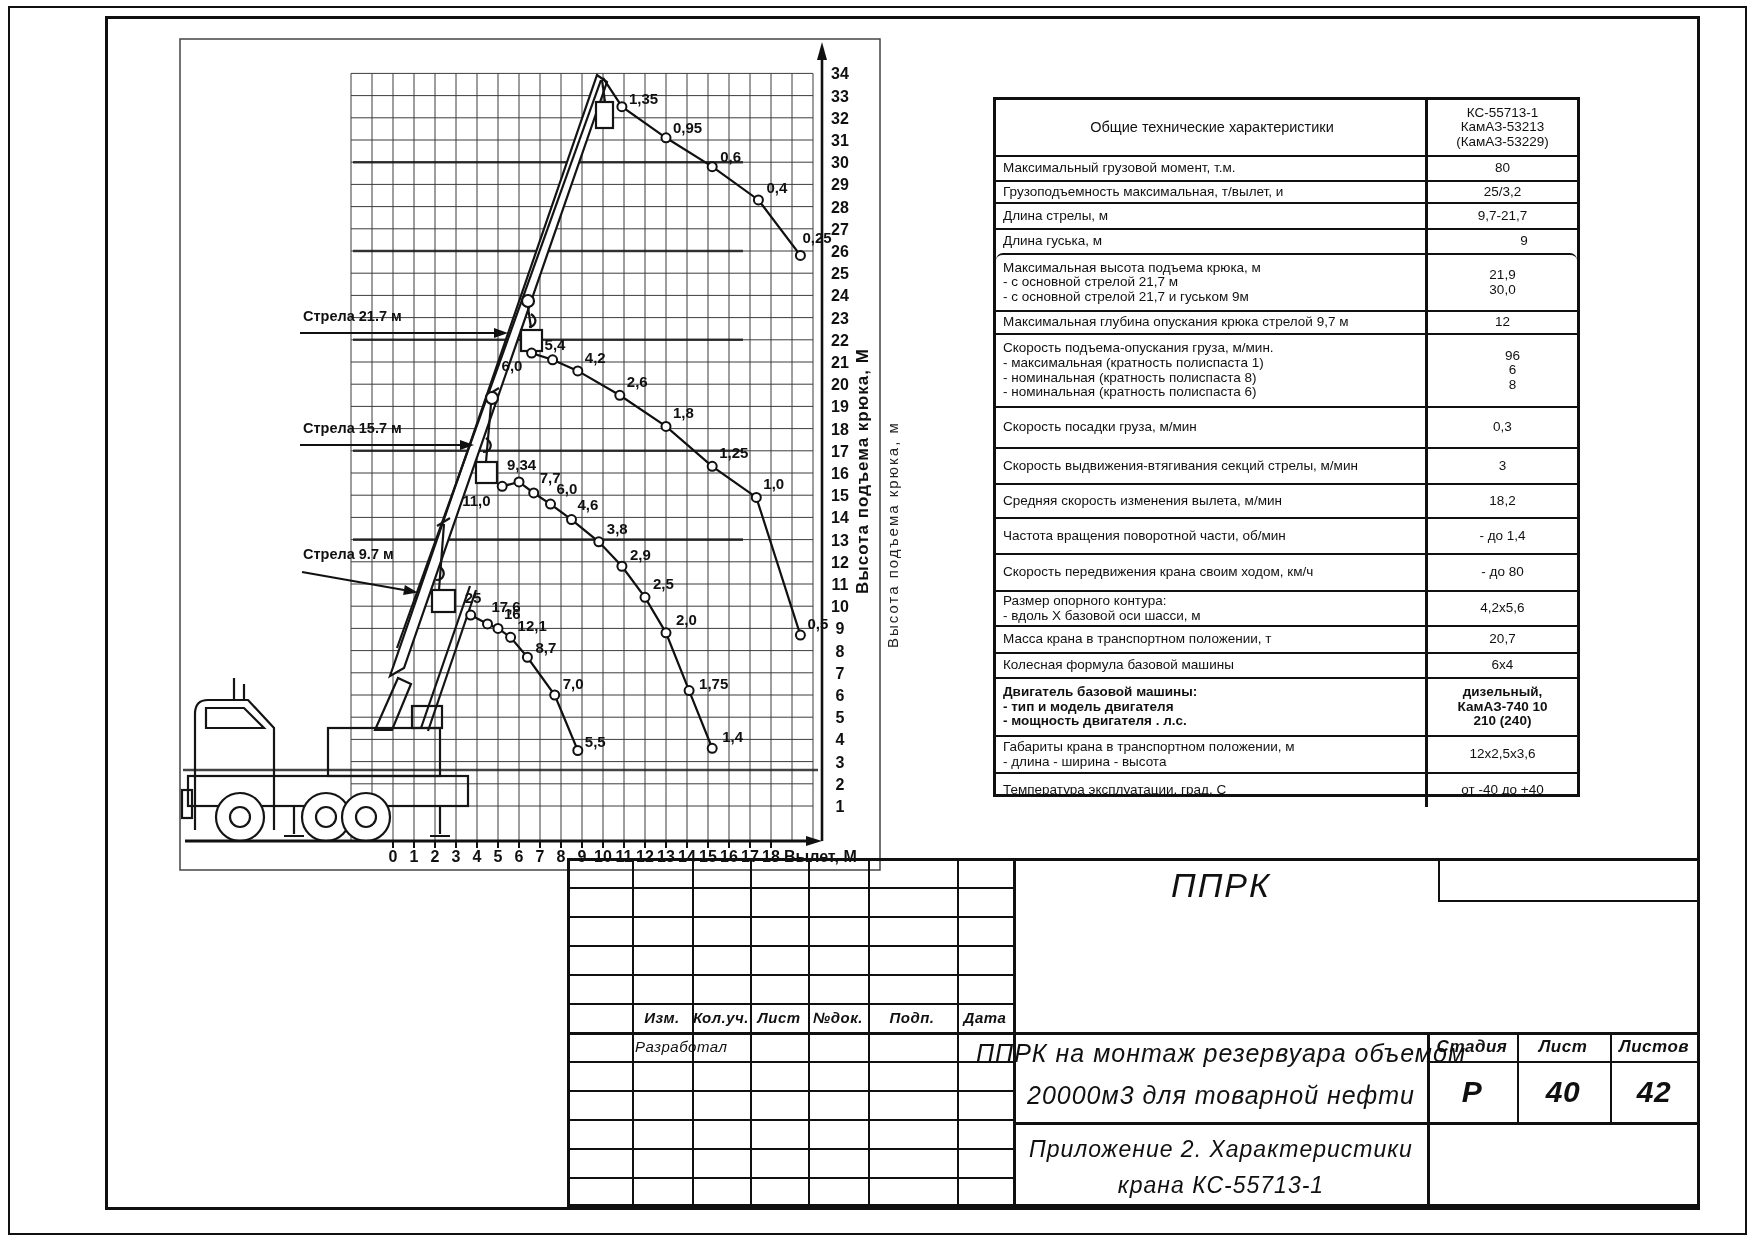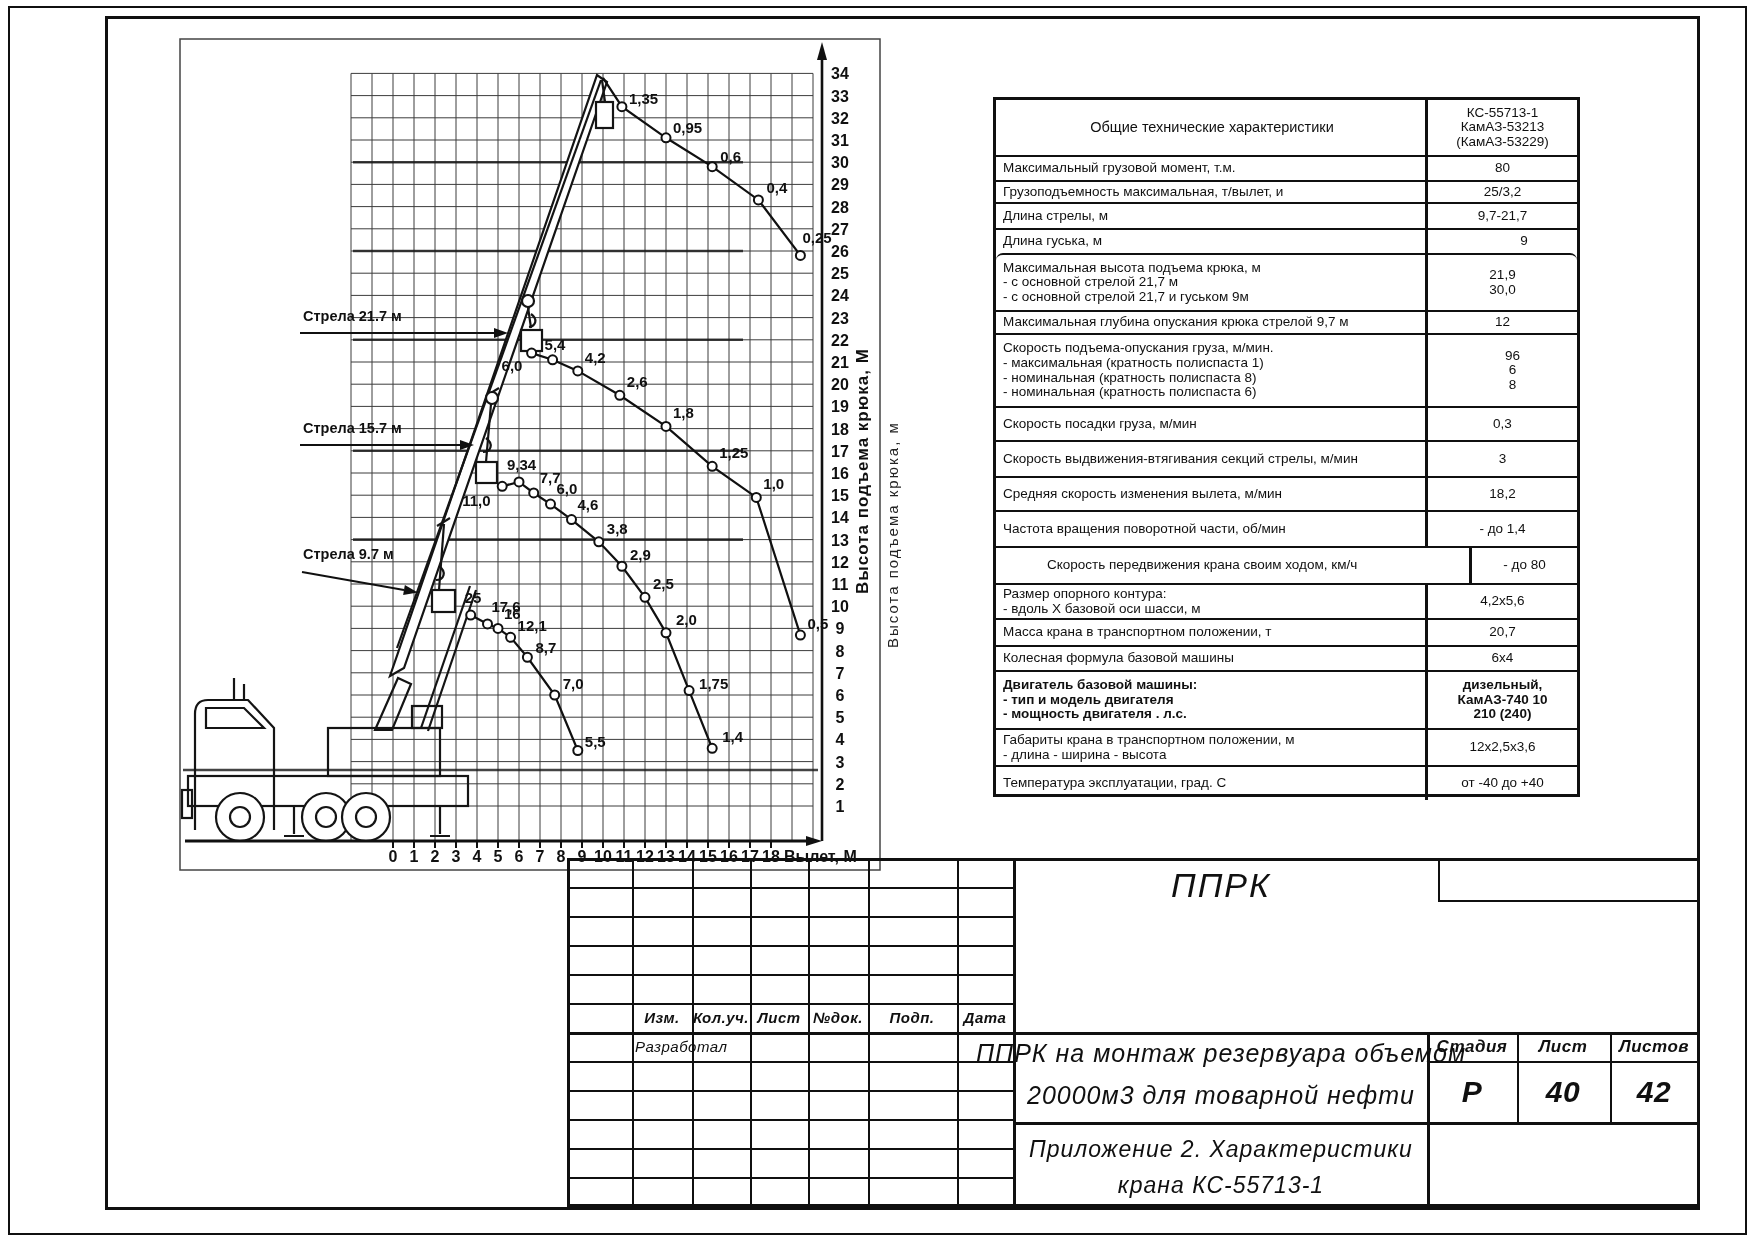--- a/index.html
+++ b/index.html
@@ -358,37 +358,37 @@
         </div>
         <div class="t-row" style="height: 73px; border-top: 2px solid rgb(16, 16, 16); gap: 20px;">
           <div class="t-label">Скорость подъема-опускания груза, м/мин.
 - максимальная (кратность полиспаста 1)
 - номинальная (кратность полиспаста 8)
 - номинальная (кратность полиспаста 6)</div>
           <div class="t-value">96
 6
 8</div>
         </div>
-        <div class="t-row" style="height: 34px; border-top: 2px solid rgb(16, 16, 16);">
+        <div class="t-row" style="height: 41px; border-top: 2px solid rgb(16, 16, 16);">
           <div class="t-label">Скорость посадки груза, м/мин</div>
           <div class="t-value">0,3</div>
         </div>
         <div class="t-row" style="height: 36px; border-top: 2px solid rgb(16, 16, 16);">
           <div class="t-label">Скорость выдвижения-втягивания секций стрелы, м/мин</div>
           <div class="t-value">3</div>
         </div>
         <div class="t-row" style="height: 34px; border-top: 2px solid rgb(16, 16, 16);">
           <div class="t-label">Средняя скорость изменения вылета, м/мин</div>
           <div class="t-value">18,2</div>
         </div>
         <div class="t-row" style="height: 36px; border-top: 2px solid rgb(16, 16, 16);">
           <div class="t-label">Частота вращения поворотной части, об/мин</div>
           <div class="t-value">- до 1,4</div>
         </div>
-        <div class="t-row" style="height: 37px; border-top: 2px solid rgb(16, 16, 16); padding-left: 44px;">
+        <div class="t-row" style="height: 37px; border-top: 2px solid rgb(16, 16, 16);">
           <div class="t-label">Скорость передвижения крана своим ходом, км/ч</div>
           <div class="t-value">- до 80</div>
         </div>
         <div class="t-row" style="height: 35px; border-top: 2px solid rgb(16, 16, 16);">
           <div class="t-label">Размер опорного контура:
 - вдоль Х базовой оси шасси, м</div>
           <div class="t-value">4,2х5,6</div>
         </div>
         <div class="t-row" style="height: 27px; border-top: 2px solid rgb(16, 16, 16);">
           <div class="t-label">Масса крана в транспортном положении, т</div>

